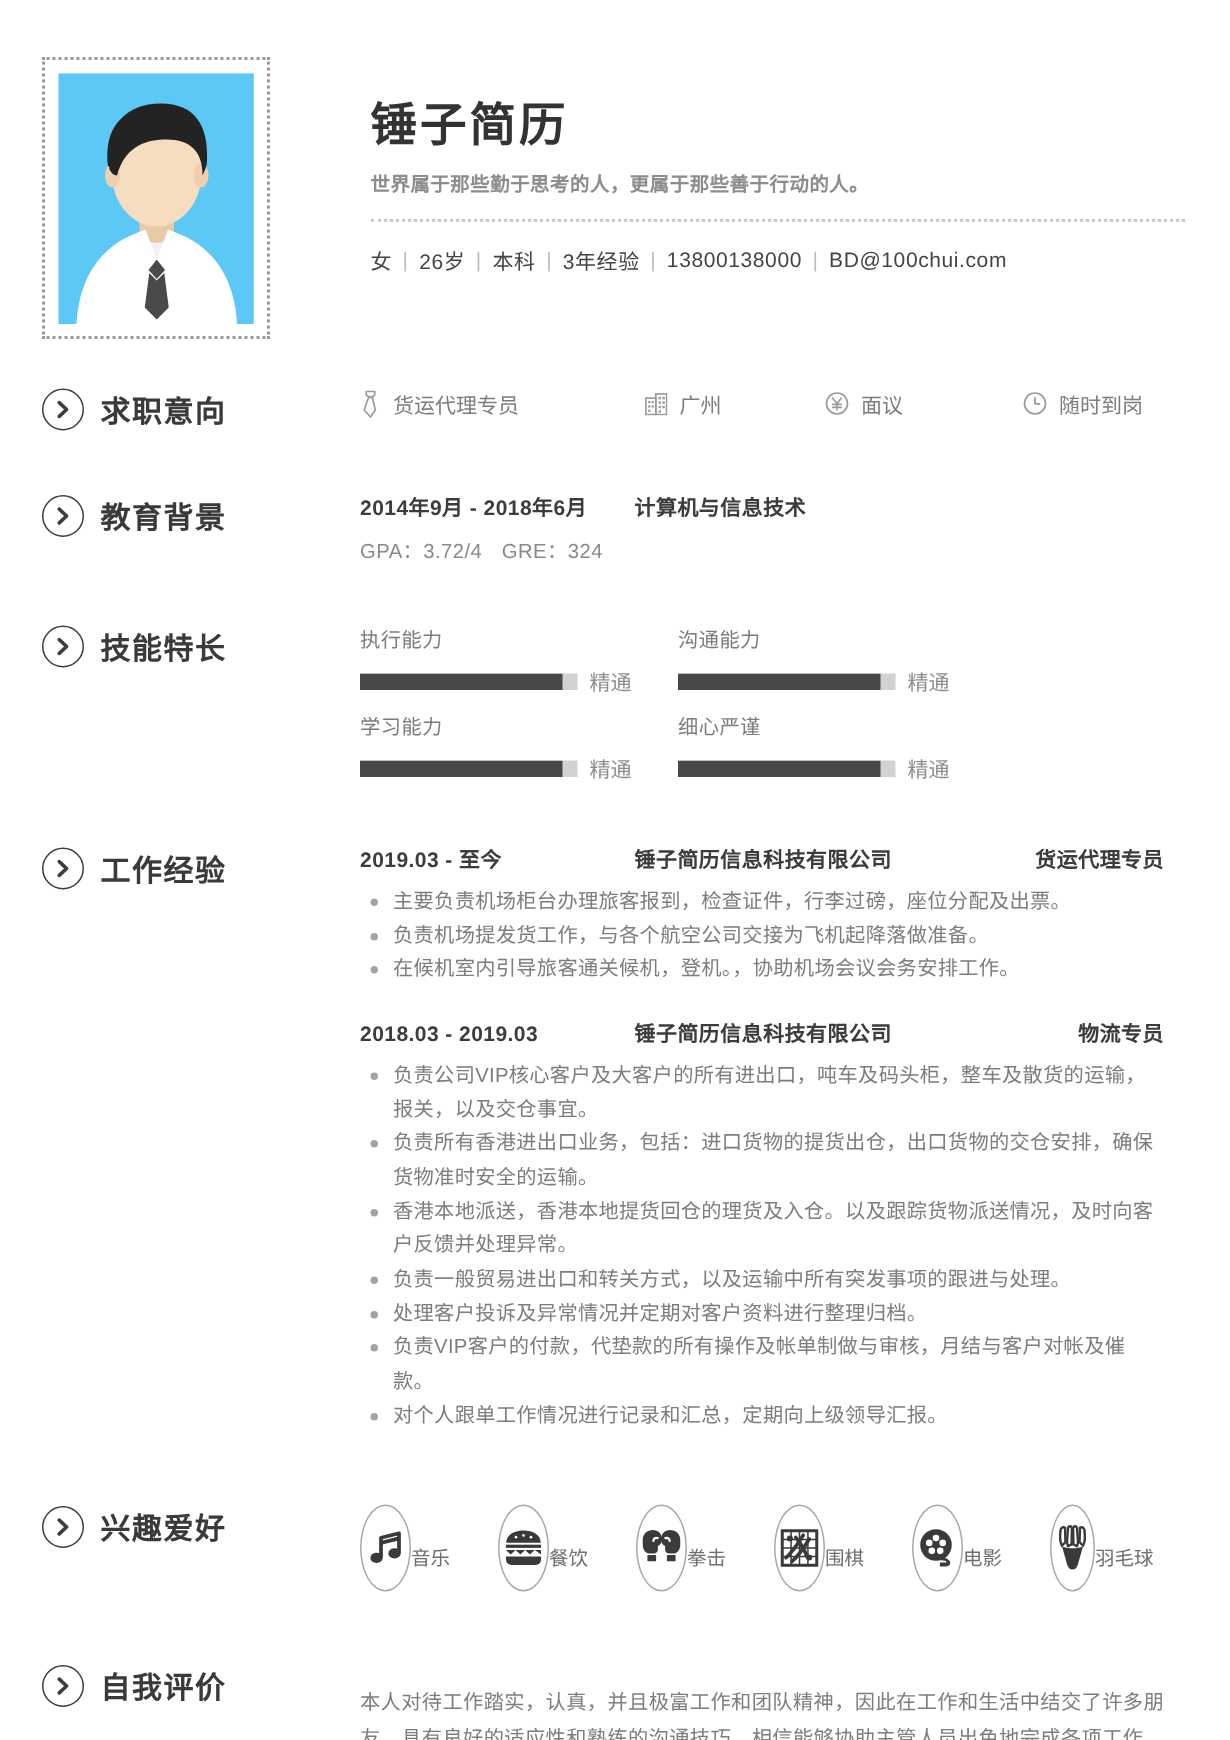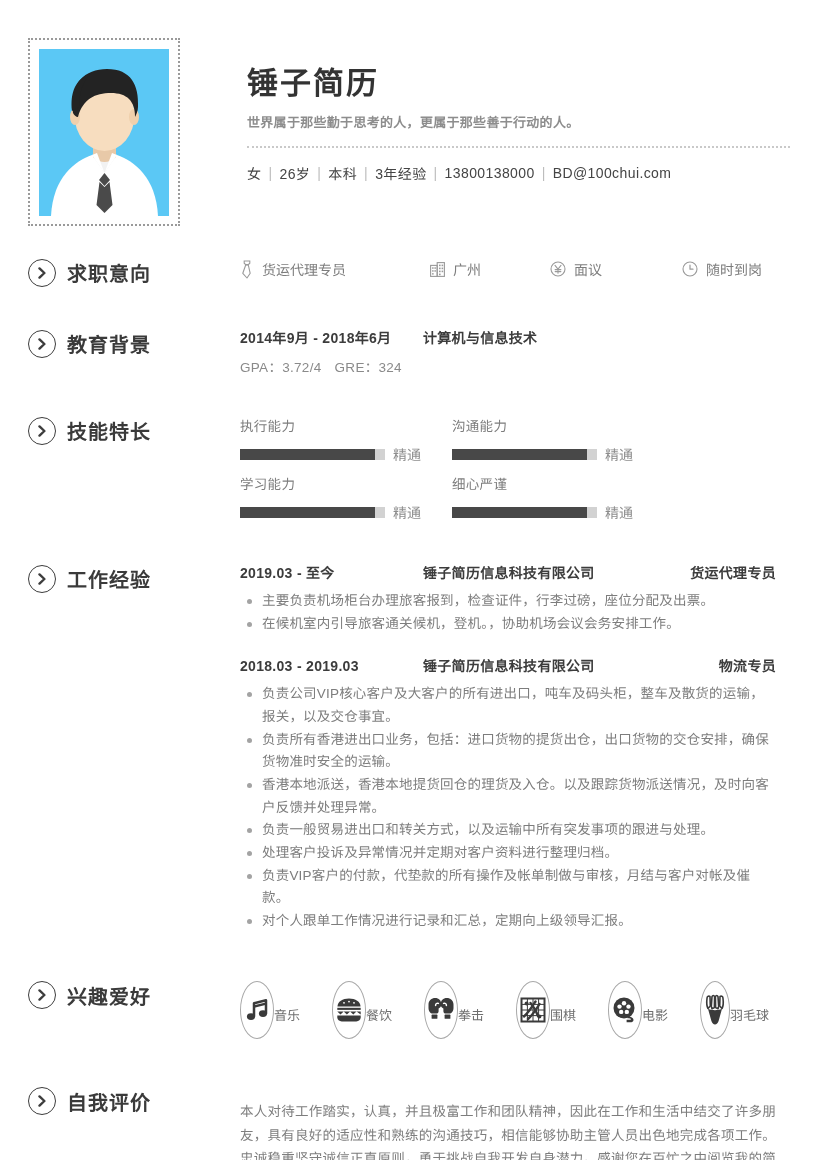--- a/index.html
+++ b/index.html
@@ -498,20 +498,21 @@
     <div class="sec-body">
 
       <div class="job">
         <div class="job-head">
           <span class="job-date">2019.03 - 至今</span>
           <span class="job-comp">锤子简历信息科技有限公司</span>
           <span class="job-role">货运代理专员</span>
         </div>
         <ul class="duties">
           <li>主要负责机场柜台办理旅客报到，检查证件，行李过磅，座位分配及出票。</li>
+          <li>负责机场提发货工作，与各个航空公司交接为飞机起降落做准备。</li>
           <li>在候机室内引导旅客通关候机，登机。，协助机场会议会务安排工作。</li>
         </ul>
       </div>
 
       <div class="job">
         <div class="job-head">
           <span class="job-date">2018.03 - 2019.03</span>
           <span class="job-comp">锤子简历信息科技有限公司</span>
           <span class="job-role">物流专员</span>
         </div>

